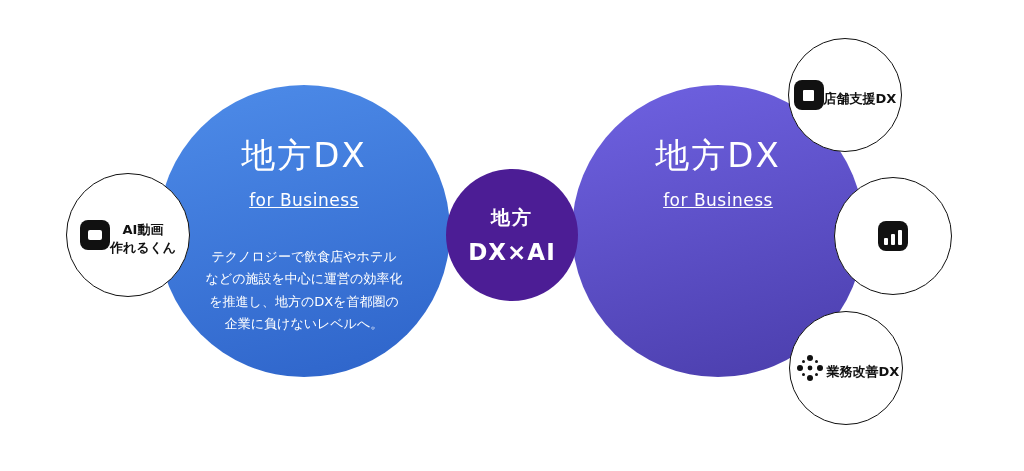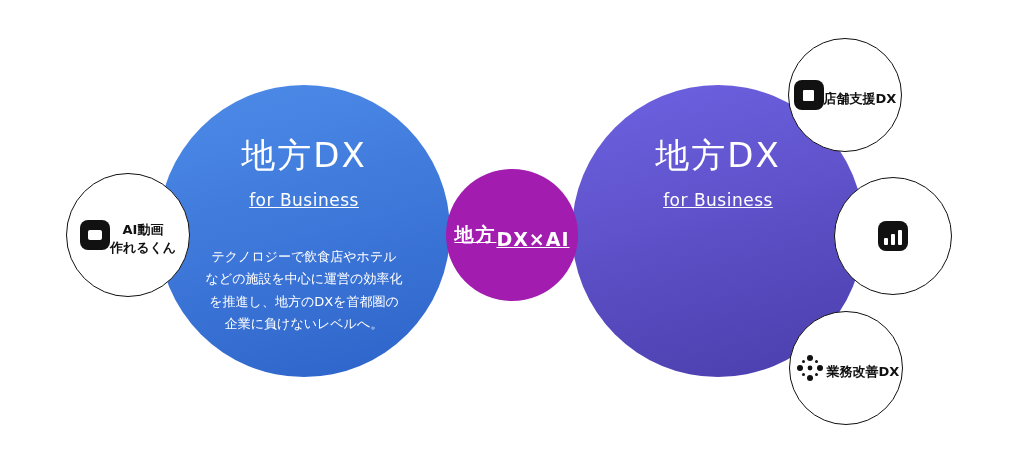--- a/index.html
+++ b/index.html
@@ -65,32 +65,31 @@
   }
 
   
   .center-circle {
     position: absolute;
     left: 446px;
     top: 169px;
     width: 132px;
     height: 132px;
     border-radius: 50%;
-    background: #a21caf;
+    background: #4c1d95;
     color: #ffffff;
     display: flex;
-    flex-direction: row;
+    flex-direction: column;
     justify-content: center;
     align-items: center;
     z-index: 2;
     font-weight: 700;
-    text-decoration: underline;
   }
   .center-line1 { font-size: 19px; letter-spacing: 2px; }
-  .center-line2 { font-size: 19px; letter-spacing: 1px; margin-top: 8px; }
+  .center-line2 { font-size: 23px; letter-spacing: 1px; margin-top: 8px; }
 
   
   .sat {
     position: absolute;
     background: #ffffff;
     border: 1.5px solid #111111;
     border-radius: 50%;
     display: flex;
     flex-direction: row;
     justify-content: center;

